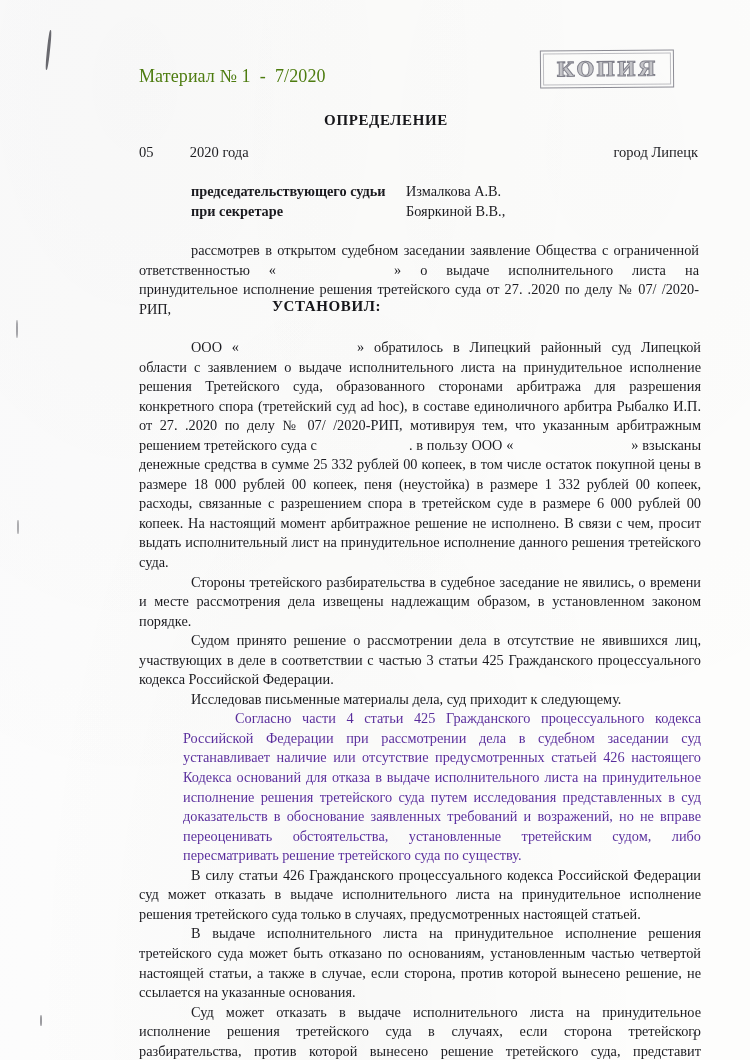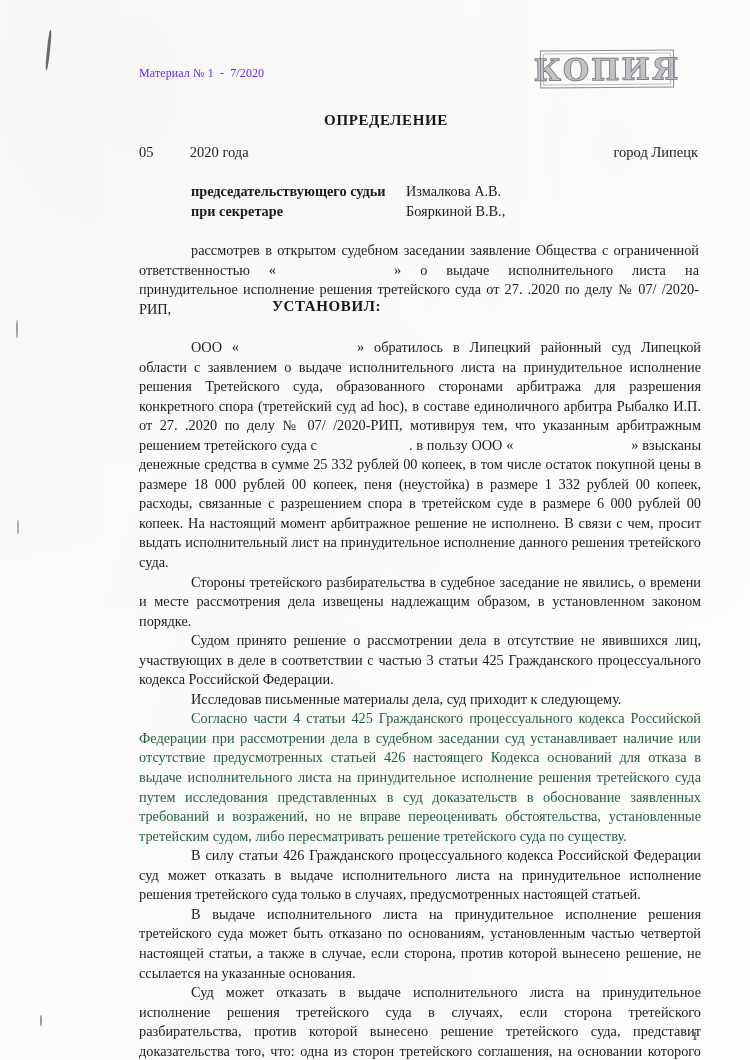--- a/index.html
+++ b/index.html
@@ -34,22 +34,22 @@
     left: 0; top: 0;
     width: 750px;
     height: 1060px;
   }
 
   
   .material-line {
     position: absolute;
     left: 139px;
     top: 66px;
-    font-size: 12px;
-    color: #6d28d9;
+    font-size: 18px;
+    color: #4d7c0f;
     letter-spacing: 0.1px;
     white-space: pre;
   }
   .copy-stamp {
     position: absolute;
     left: 540px;
     top: 50px;
     width: 134px;
     height: 38px;
     border: 1.5px solid #6d6d78;
@@ -61,21 +61,21 @@
     opacity: 0.78;
   }
   .copy-stamp::after {
     content: "";
     position: absolute;
     inset: 2px;
     border: 1px solid rgba(109,109,120,0.55);
   }
   .copy-stamp span {
     font-family: "DejaVu Serif", serif;
-    font-size: 30px;
+    font-size: 20px;
     font-weight: 700;
     letter-spacing: 2px;
     color: transparent;
     -webkit-text-stroke: 1px #5e5e6b;
     text-shadow: 0 0 1px rgba(94,94,107,0.45);
   }
 
   .doc-title {
     position: absolute;
     left: 11px;
@@ -157,22 +157,23 @@
   .para {
     font-size: 14.3px;
     line-height: 19.55px;
     color: #1b1b20;
     text-align: justify;
     text-justify: inter-word;
     margin: 0;
     text-indent: 52px;
   }
   .para.faded {
-    color: #14532d;
+    color: #4c1d95;
     opacity: 0.93;
+    margin-left: 44px;
   }
   .blank {
     display: inline-block;
     min-width: 118px;
   }
   .blank-md { display: inline-block; min-width: 92px; }
 
   .page-number {
     position: absolute;
     right: 52px;

